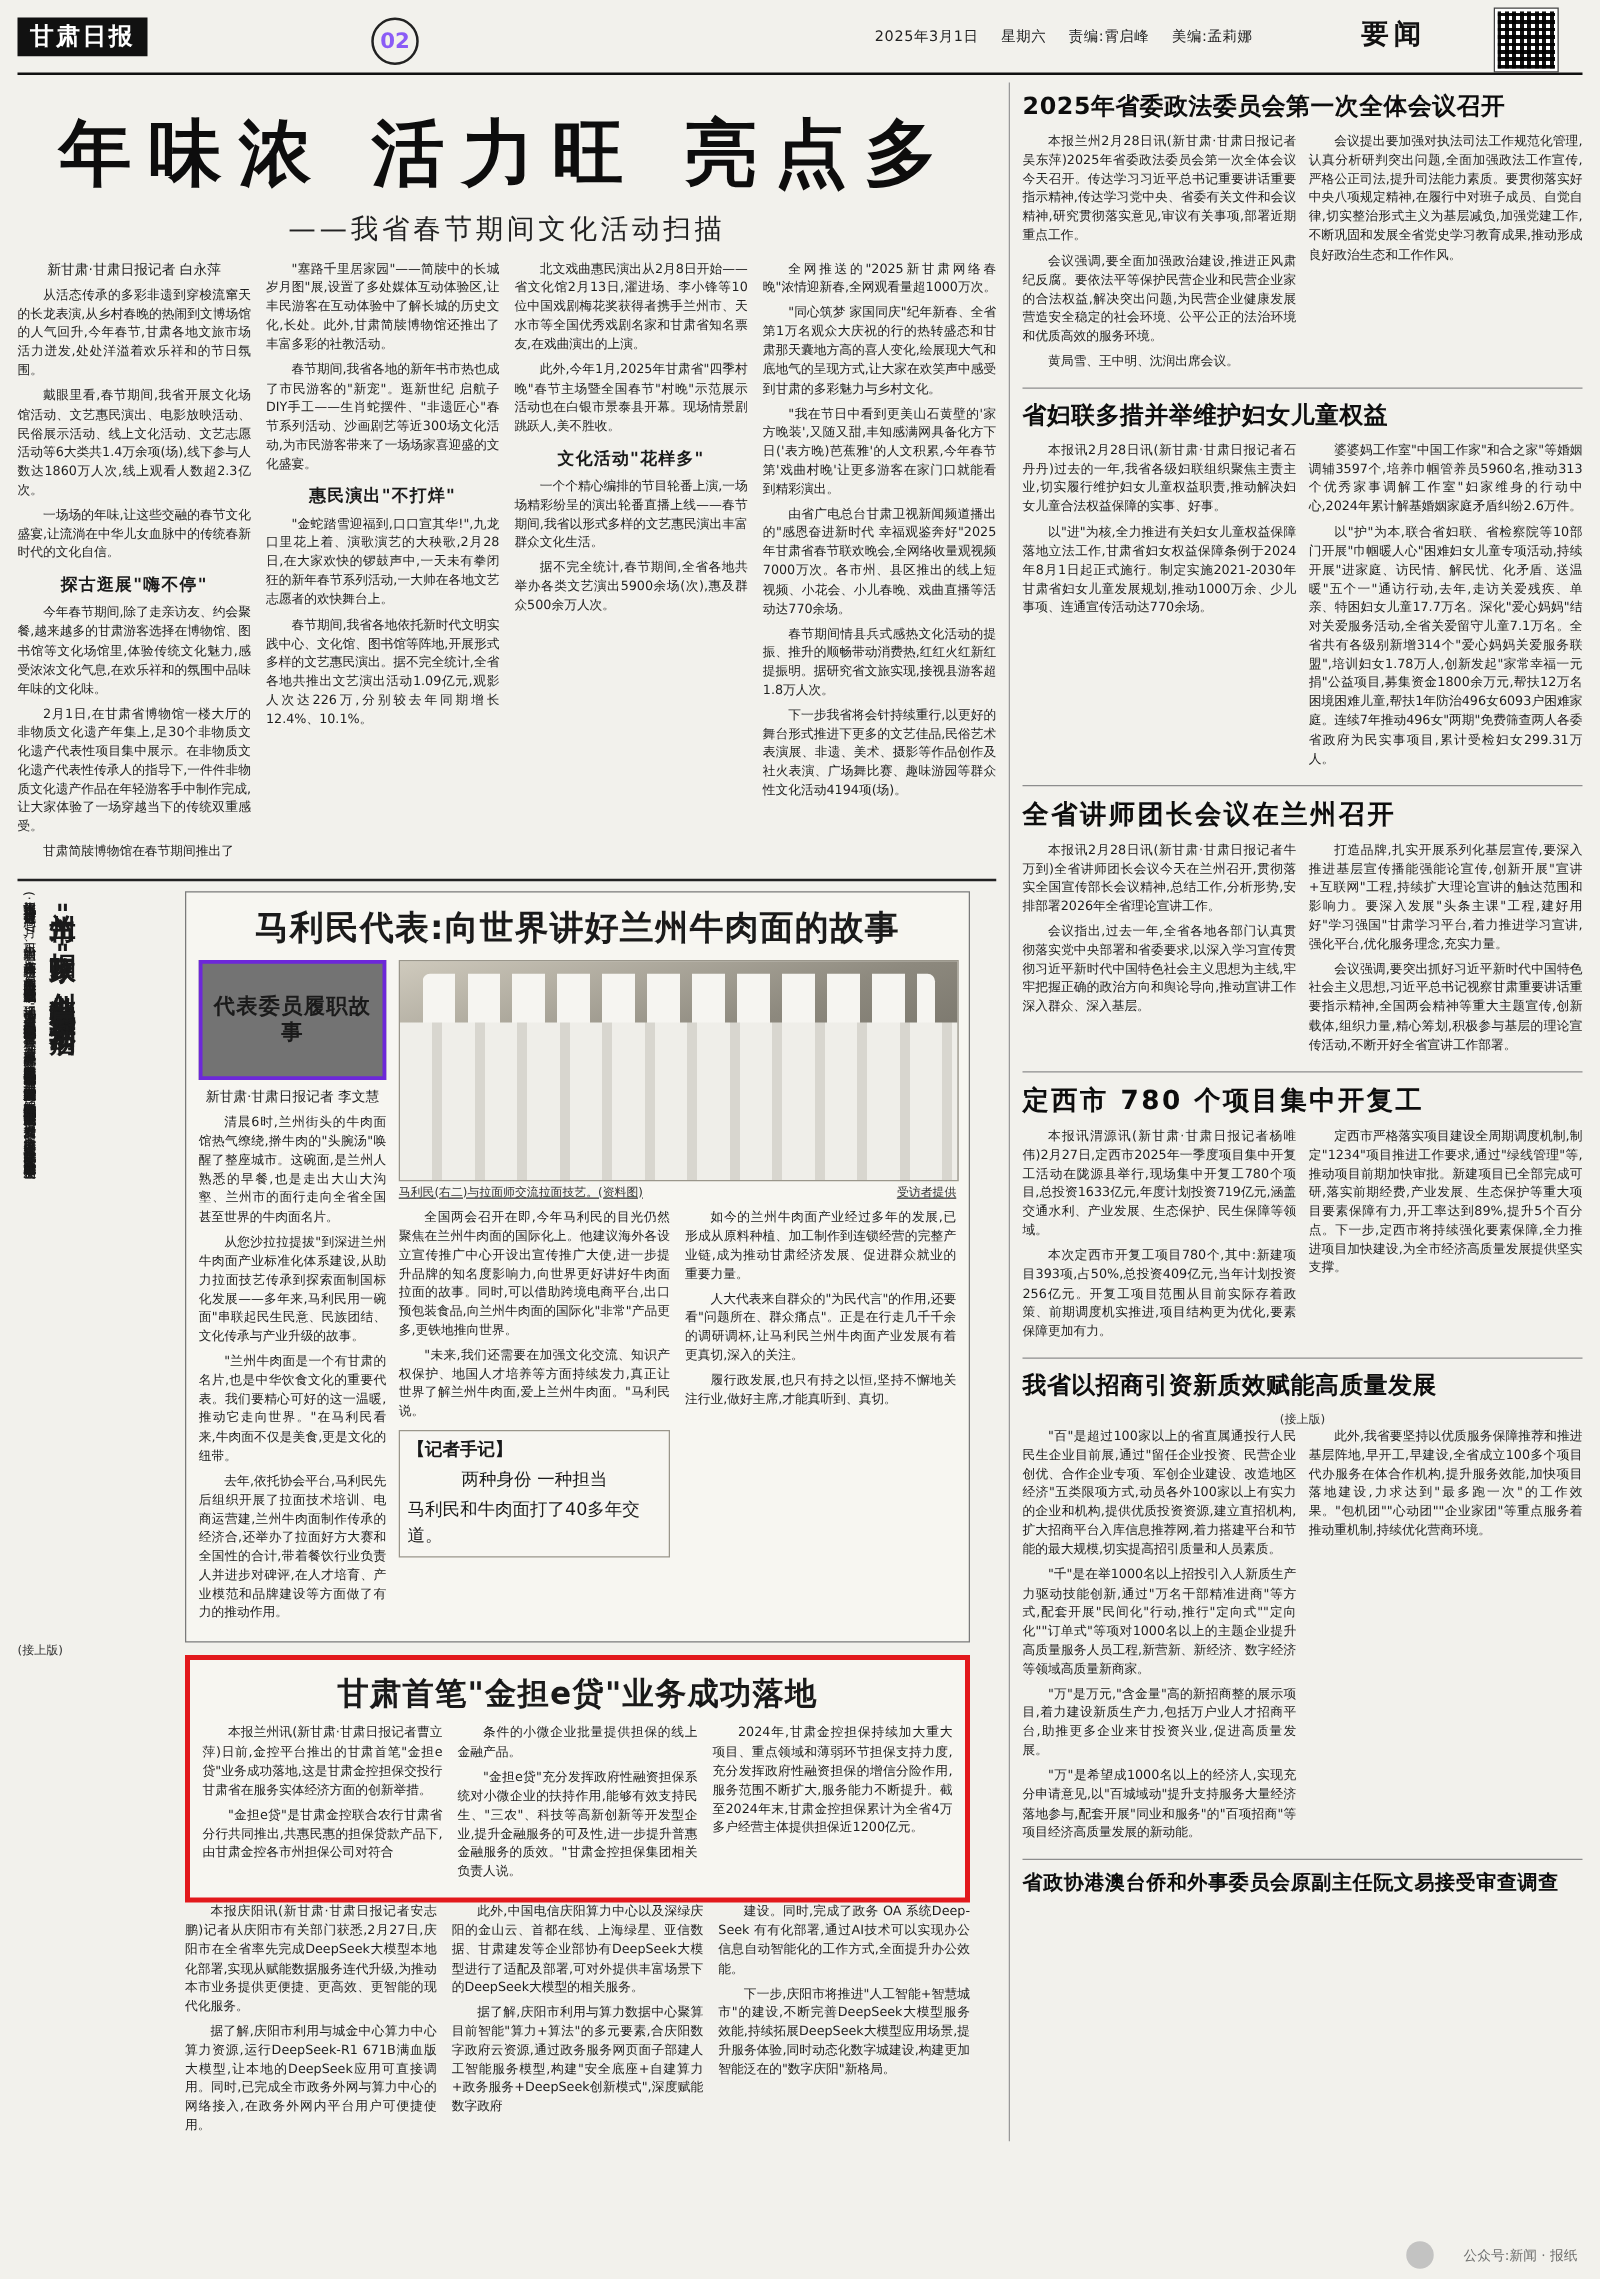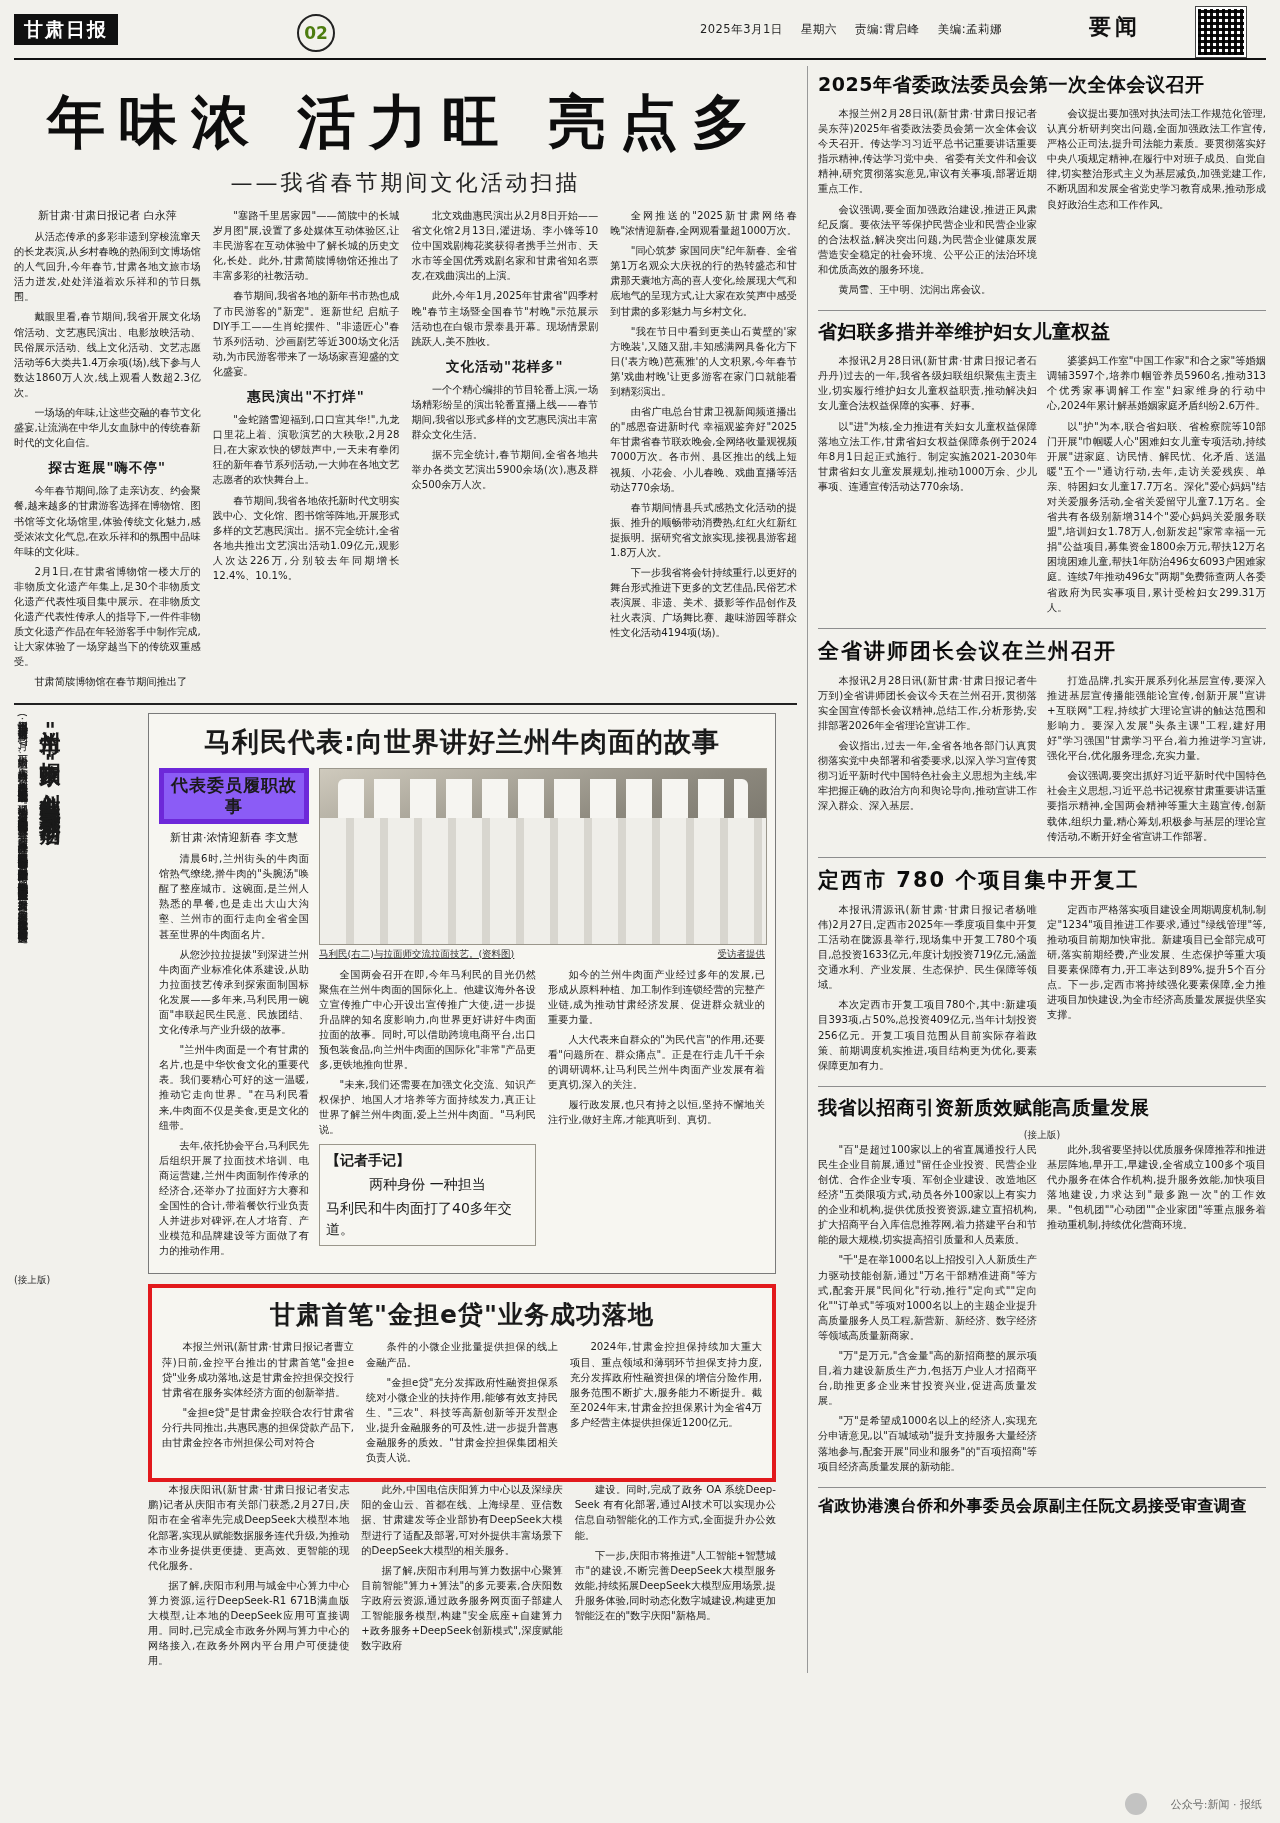--- a/index.html
+++ b/index.html
@@ -14,21 +14,21 @@
   .page{position:relative;width:1280px;height:1823px;box-sizing:border-box;padding:0 14px;}
 
   
   .masthead{height:58px;display:flex;align-items:center;position:relative;border-bottom:2px solid #111;}
   .logo{
     background:#111;color:#fff;font-weight:bold;font-size:19px;letter-spacing:2px;
     padding:6px 10px;line-height:1;
   }
   .pagenum{
     position:absolute;left:283px;top:14px;width:34px;height:34px;border:2px solid #222;border-radius:50%;
-    display:flex;align-items:center;justify-content:center;font-size:17px;font-weight:bold;color:#4d7c0f;
+    display:flex;align-items:center;justify-content:center;font-size:17px;font-weight:bold;color:#8b5cf6;
   }
   .mast-meta{
     position:absolute;right:250px;top:22px;font-size:11.5px;color:#222;letter-spacing:.5px;white-space:nowrap;
   }
   .mast-meta span{margin-right:14px;}
   .section-tag{
     position:absolute;right:125px;top:12px;font-size:22px;font-weight:bold;letter-spacing:4px;color:#111;
   }
   .qr{position:absolute;right:20px;top:7px;width:46px;height:46px;background:
       repeating-linear-gradient(0deg,#111 0 3px,#fff 3px 6px),
@@ -82,21 +82,21 @@
   
   .feature{
     border:1px solid #7a7a7a;background:#f7f6f1;padding:8px 10px 10px;width:628px;box-sizing:border-box;
   }
   .feature h3{
     font-size:27px;font-weight:bold;text-align:center;margin:2px 0 8px;letter-spacing:1px;
   }
   .fea-row{display:flex;gap:10px;}
   .fea-left{width:150px;}
   .badge{
-    background:#8b5cf6;border:5px solid #6d28d9;padding:2px 6px;text-align:center;margin-bottom:6px;
+    background:#737373;border:3px solid #6d28d9;padding:24px 6px;text-align:center;margin-bottom:6px;
   }
   .badge .b1{font-size:17px;font-weight:bold;letter-spacing:1px;line-height:1.25;}
   .photo{
     width:100%;height:175px;background:linear-gradient(160deg,#cfcabd 0%,#8d897e 45%,#5d5a52 100%);
     position:relative;overflow:hidden;border:1px solid #9a968b;
   }
   .photo .chefs{position:absolute;bottom:0;left:0;right:0;height:72%;
     background:repeating-linear-gradient(90deg,#efeee9 0 26px,#d8d6cf 26px 34px);}
   .photo .hats{position:absolute;top:6%;left:4%;right:4%;height:26%;
     background:repeating-linear-gradient(90deg,#f6f5f1 0 26px,transparent 26px 36px);border-radius:6px;}
@@ -194,21 +194,21 @@
           <div class="vert-title">兰州市"帼家政"创业带动就业宣传展示系列活动启动</div>
         </div>
 
         <div class="feature">
           <h3>马利民代表:向世界讲好兰州牛肉面的故事</h3>
           <div class="fea-row">
             <div class="fea-left">
               <div class="badge">
                 <div class="b1">代表委员履职故事</div>
               </div>
-              <div class="byline">新甘肃·浓情迎新春 李文慧</div>
+              <div class="byline">新甘肃·甘肃日报记者 李文慧</div>
               <p class="t">清晨6时,兰州街头的牛肉面馆热气缭绕,擀牛肉的"头腕汤"唤醒了整座城市。这碗面,是兰州人熟悉的早餐,也是走出大山大沟壑、兰州市的面行走向全省全国甚至世界的牛肉面名片。</p>
               <p class="t">从您沙拉拉提拔"到深进兰州牛肉面产业标准化体系建设,从助力拉面技艺传承到探索面制国标化发展——多年来,马利民用一碗面"串联起民生民意、民族团结、文化传承与产业升级的故事。</p>
               <p class="t">"兰州牛肉面是一个有甘肃的名片,也是中华饮食文化的重要代表。我们要精心可好的这一温暖,推动它走向世界。"在马利民看来,牛肉面不仅是美食,更是文化的纽带。</p>
               <p class="t">去年,依托协会平台,马利民先后组织开展了拉面技术培训、电商运营建,兰州牛肉面制作传承的经济合,还举办了拉面好方大赛和全国性的合计,带着餐饮行业负责人并进步对碑评,在人才培育、产业模范和品牌建设等方面做了有力的推动作用。</p>
               <p class="t"></p>
             </div>
             <div style="flex:1">
               <div class="photo">
                 <div class="hats"></div>
                 <div class="chefs"></div>

